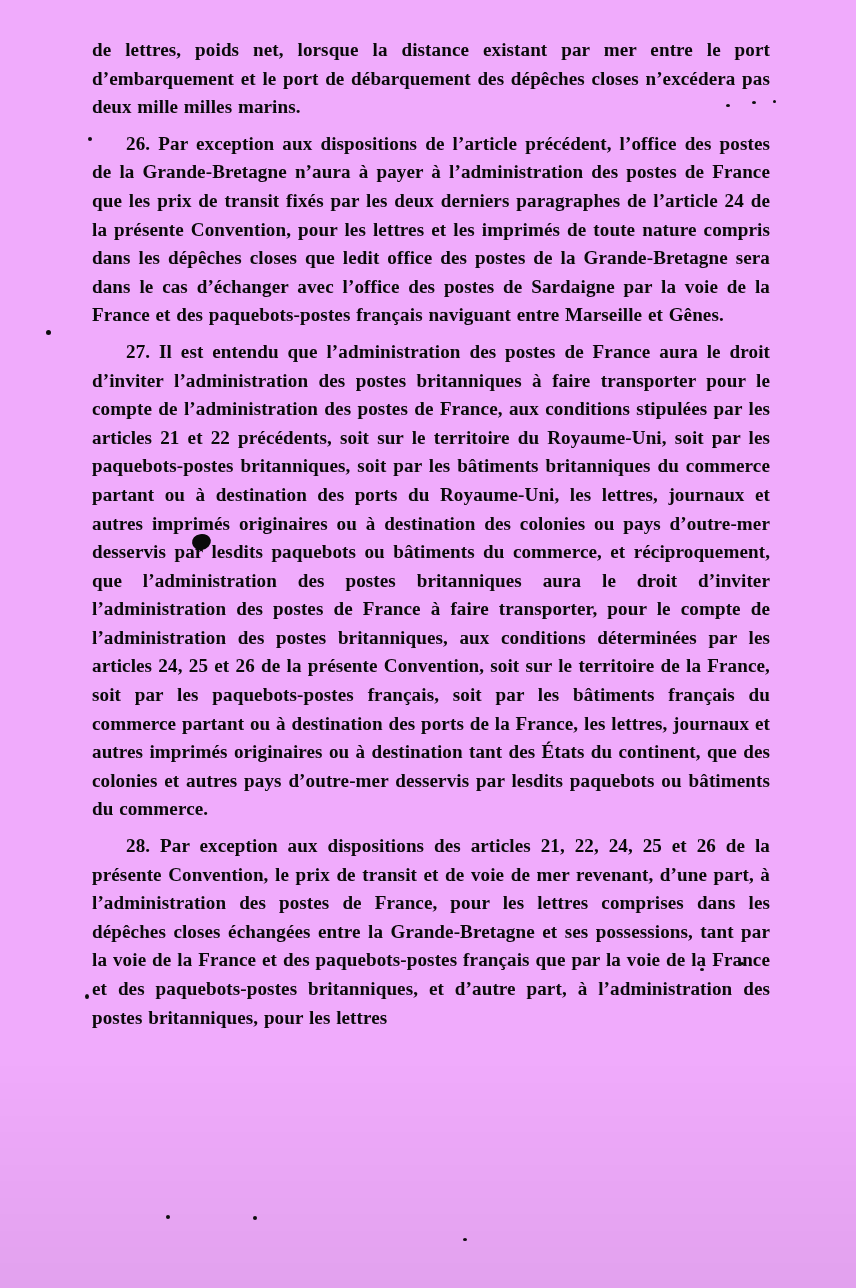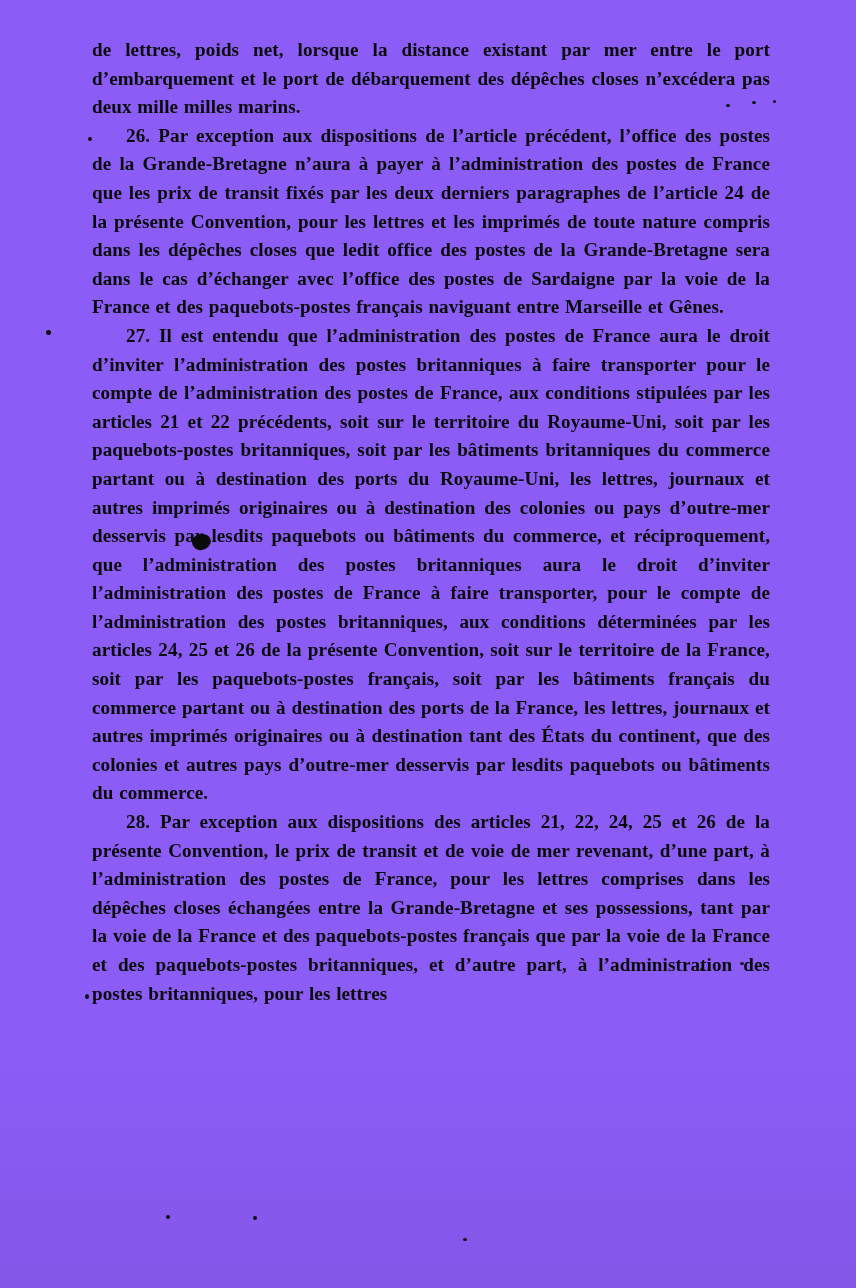--- a/index.html
+++ b/index.html
@@ -4,21 +4,21 @@
 <style>
   html, body {
     margin: 0;
     padding: 0;
     background: #ffffff;
   }
   .page {
     position: relative;
     width: 856px;
     height: 1288px;
-    background: #8b5cf6;
+    background: #f0abfc;
     overflow: hidden;
     font-family: "Liberation Serif", "DejaVu Serif", serif;
   }
   .textblock {
     position: absolute;
     left: 92px;
     top: 36px;
     width: 678px;
   }
   .para {
@@ -27,21 +27,21 @@
     font-size: 19.1px;
     line-height: 28.6px;
     text-align: justify;
     text-align-last: left;
     font-weight: 700;
     letter-spacing: 0.005em;
     word-spacing: 0.045em;
     -webkit-font-smoothing: none;
   }
   .para + .para {
-    margin-top: 0;
+    margin-top: 8px;
   }
   .para.indent {
     text-indent: 34px;
   }
 
   
   .speck {
     position: absolute;
     background: #0d0d0d;
     border-radius: 50%;

